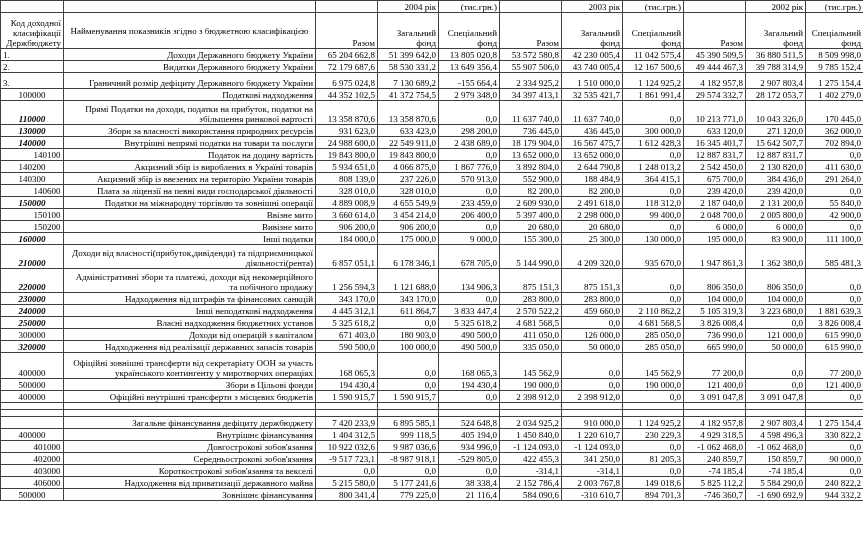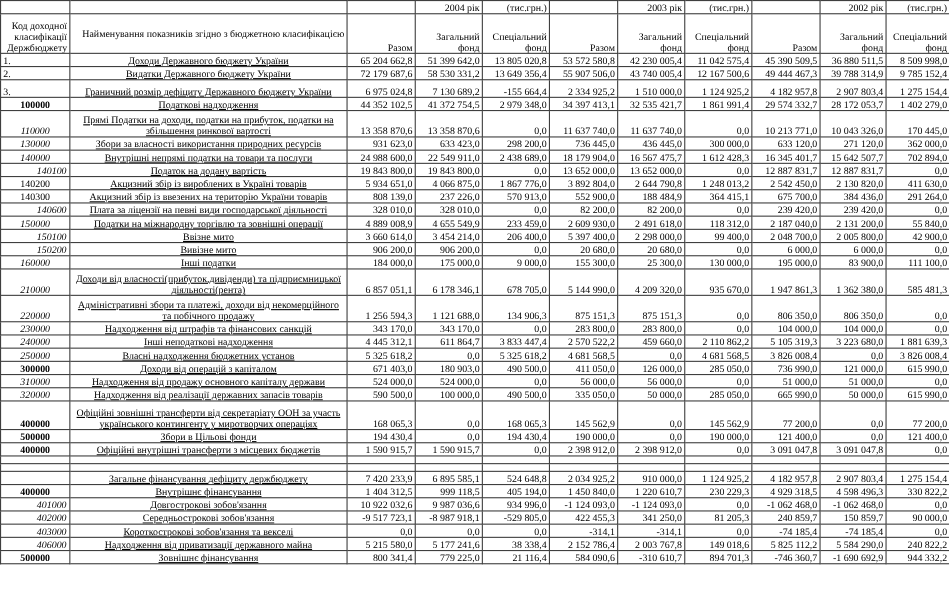--- a/index.html
+++ b/index.html
@@ -10,27 +10,27 @@
      padding:0 2px;overflow:hidden;vertical-align:bottom;background:#fff;}
   tr{height:12px;}
   tr.hr1{height:12px;}
   tr.hr2{height:36px;}
   tr.rh-tall{height:16px;}
   tr.rh-2{height:24px;}
   tr.rh-3{height:26px;}
   tr.rh-e{height:7px;}
   td.code{text-align:center;}
   td.code.left{text-align:left;}
-  td.name{text-align:center;text-decoration:underline;}
+  td.name{text-align:right;}
   td.num{text-align:right;white-space:nowrap;}
   td.hdr{text-align:right;vertical-align:bottom;}
-  td.hdr.center{vertical-align:middle;margin-top:29px;}
-  .bold{font-weight:bold;margin-left:28px;}
-  .italic{font-style:italic;padding-left:32px;}
-  .bold-italic{font-weight:normal;font-style:italic;}
+  td.hdr.center{text-align:center;vertical-align:middle;margin-top:29px;}
+  .bold{font-weight:normal;margin-left:28px;}
+  .italic{padding-left:32px;}
+  .bold-italic{font-weight:bold;font-style:italic;}
 </style>
 </head>
 <body>
 
 <table class="sheet">
   <colgroup>
     <col style="width:63px">
       <col style="width:252px">
     <col style="width:62px">
       <col style="width:61px">
@@ -338,33 +338,20 @@
         <td class="num">180 903,0</td>
         <td class="num">490 500,0</td>
         <td class="num">411 050,0</td>
         <td class="num">126 000,0</td>
         <td class="num">285 050,0</td>
         <td class="num">736 990,0</td>
         <td class="num">121 000,0</td>
         <td class="num">615 990,0</td>
       </tr>
       <tr>
-        <td class="code bold-italic">310000</td>
-        <td class="name">Надходження від продажу основного капіталу держави</td>
-        <td class="num">524 000,0</td>
-        <td class="num">524 000,0</td>
-        <td class="num">0,0</td>
-        <td class="num">56 000,0</td>
-        <td class="num">56 000,0</td>
-        <td class="num">0,0</td>
-        <td class="num">51 000,0</td>
-        <td class="num">51 000,0</td>
-        <td class="num">0,0</td>
-      </tr>
-      <tr>
         <td class="code bold-italic">320000</td>
         <td class="name">Надходження від реалізації державних запасів товарів</td>
         <td class="num">590 500,0</td>
         <td class="num">100 000,0</td>
         <td class="num">490 500,0</td>
         <td class="num">335 050,0</td>
         <td class="num">50 000,0</td>
         <td class="num">285 050,0</td>
         <td class="num">665 990,0</td>
         <td class="num">50 000,0</td>

